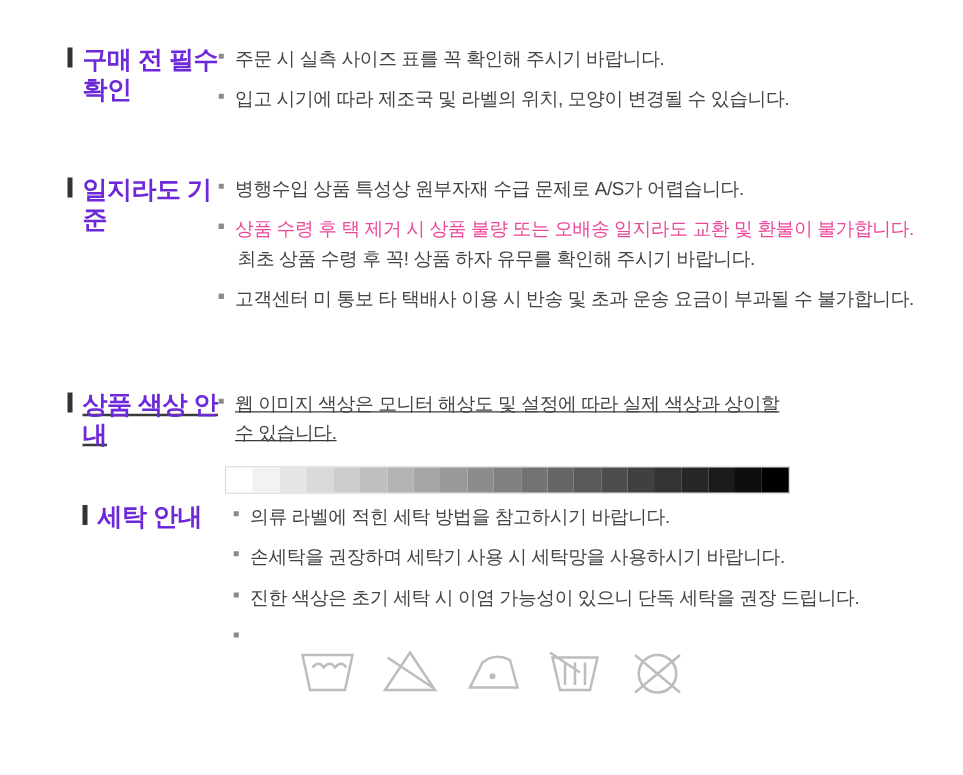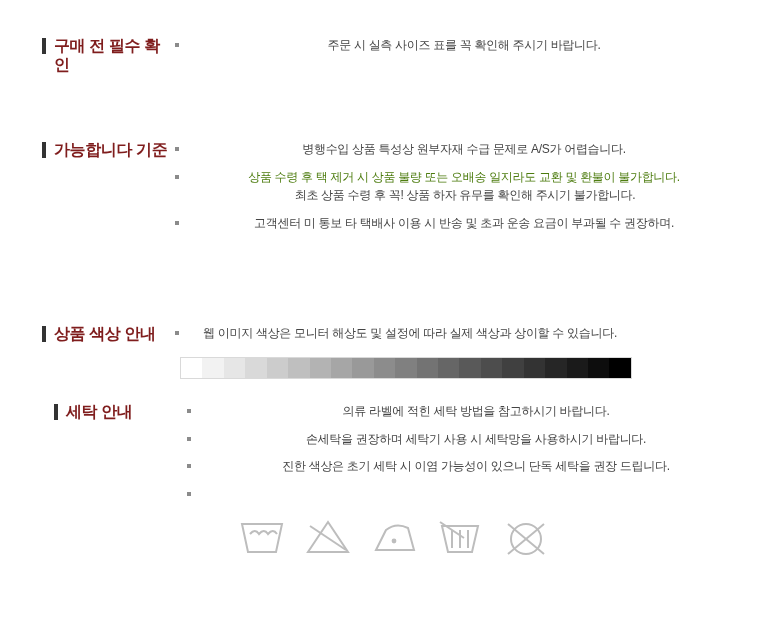--- a/index.html
+++ b/index.html
@@ -19,25 +19,25 @@
     width: 770px;
     height: 620px;
   }
   .section {
     display: flex;
     align-items: flex-start;
   }
   .sec-title {
     width: 175px;
     flex: 0 0 175px;
-    padding-left: 42px;
+    padding-left: 54px;
     box-sizing: border-box;
-    font-size: 16px;
+    font-size: 20px;
     font-weight: bold;
-    color: #7f1d1d;
+    color: #6d28d9;
     letter-spacing: -0.4px;
     display: flex;
     align-items: flex-start;
     line-height: 1.2;
   }
   .title-bar {
     display: inline-block;
     width: 4px;
     height: 16px;
     background: #333333;
@@ -50,48 +50,47 @@
     padding-right: 30px;
   }
   ul.lines {
     list-style: none;
     margin: 0;
     padding: 0;
   }
   ul.lines li {
     position: relative;
     padding-left: 13px;
-    font-size: 12px;
+    font-size: 15px;
     line-height: 1.55;
     color: #444444;
     letter-spacing: -0.3px;
     margin-bottom: 9px;
-    text-align: center;
   }
   ul.lines li .sq {
     position: absolute;
     left: 0;
     top: 7px;
     width: 4px;
     height: 4px;
     background: #8b8b8b;
   }
   .red {
-    color: #4d7c0f;
+    color: #ec4899;
   }
   .sub-line {
     display: block;
     padding-left: 2px;
     color: #444444;
   }
 
   
   #sec-purchase { position: absolute; top: 36px; left: 0; width: 770px; }
   #sec-quality  { position: absolute; top: 140px; left: 0; width: 770px; }
-  #sec-color    { position: absolute; top: 324px; left: 0; width: 610px; }
+  #sec-color    { position: absolute; top: 312px; left: 0; width: 610px; text-decoration: underline; }
   #sec-wash     { position: absolute; top: 402px; left: 12px; width: 770px; }
 
   
   .swatch-wrap {
     margin-top: 14px;
     padding-left: 5px;
   }
   .swatch {
     display: flex;
     width: 452px;
@@ -130,49 +129,53 @@
     <div class="sec-title">
       <span class="title-bar"></span>
       <span>구매 전 필수 확인</span>
     </div>
     <div class="sec-body">
       <ul class="lines">
         <li>
           <span class="sq"></span>
           <span>주문 시 실측 사이즈 표를 꼭 확인해 주시기 바랍니다.</span>
         </li>
+        <li>
+          <span class="sq"></span>
+          <span>입고 시기에 따라 제조국 및 라벨의 위치, 모양이 변경될 수 있습니다.</span>
+        </li>
       </ul>
     </div>
   </div>
 
   <div class="section" id="sec-quality">
     <div class="sec-title">
       <span class="title-bar"></span>
-      <span>가능합니다 기준</span>
+      <span>일지라도 기준</span>
     </div>
     <div class="sec-body">
       <ul class="lines">
         <li>
           <span class="sq"></span>
           <span>병행수입 상품 특성상 원부자재 수급 문제로 A/S가 어렵습니다.</span>
         </li>
         <li>
           <span class="sq"></span>
         </li>
         <li>
           <span class="sq"></span>
           <span class="red">상품 수령 후 택 제거 시 상품 불량 또는 오배송 일지라도 교환 및 환불이 불가합니다.</span>
-          <span class="sub-line">최초 상품 수령 후 꼭! 상품 하자 유무를 확인해 주시기 불가합니다.</span>
-        </li>
-        <li>
-          <span class="sq"></span>
-        </li>
-        <li>
-          <span class="sq"></span>
-          <span>고객센터 미 통보 타 택배사 이용 시 반송 및 초과 운송 요금이 부과될 수 권장하며.</span>
+          <span class="sub-line">최초 상품 수령 후 꼭! 상품 하자 유무를 확인해 주시기 바랍니다.</span>
+        </li>
+        <li>
+          <span class="sq"></span>
+        </li>
+        <li>
+          <span class="sq"></span>
+          <span>고객센터 미 통보 타 택배사 이용 시 반송 및 초과 운송 요금이 부과될 수 불가합니다.</span>
         </li>
       </ul>
     </div>
   </div>
 
   <div class="section" id="sec-color">
     <div class="sec-title">
       <span class="title-bar"></span>
       <span>상품 색상 안내</span>
     </div>

